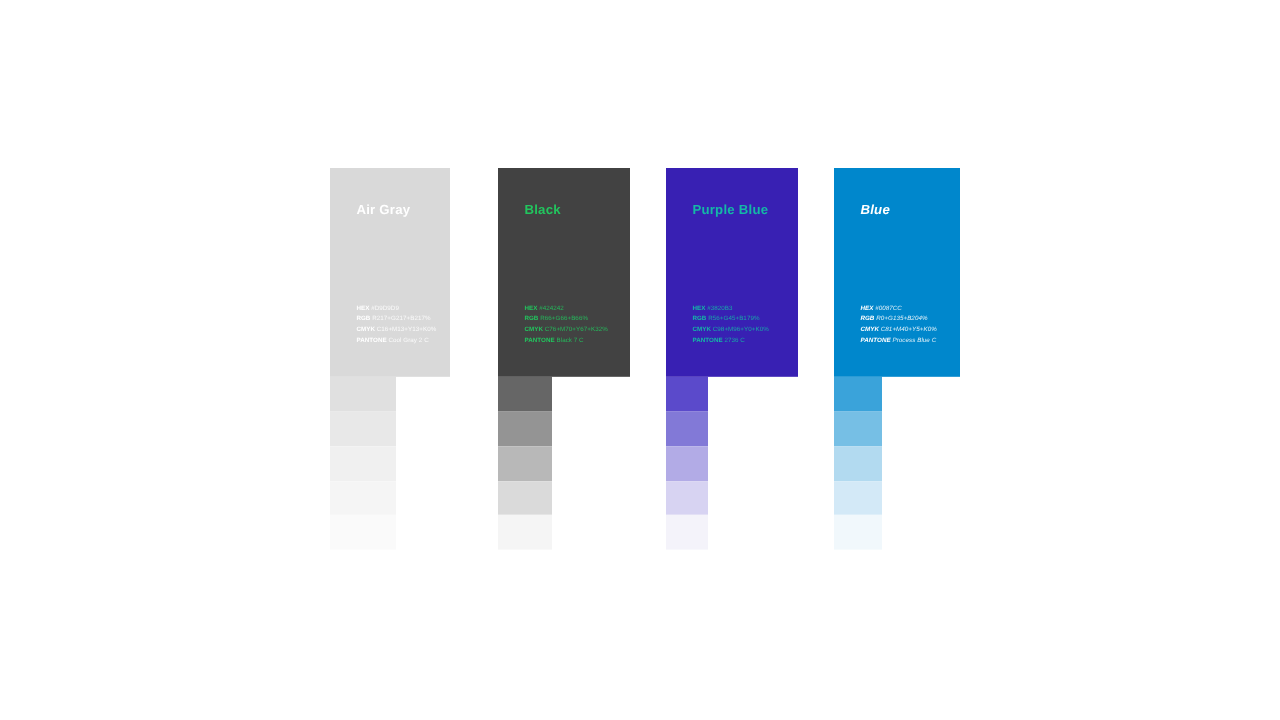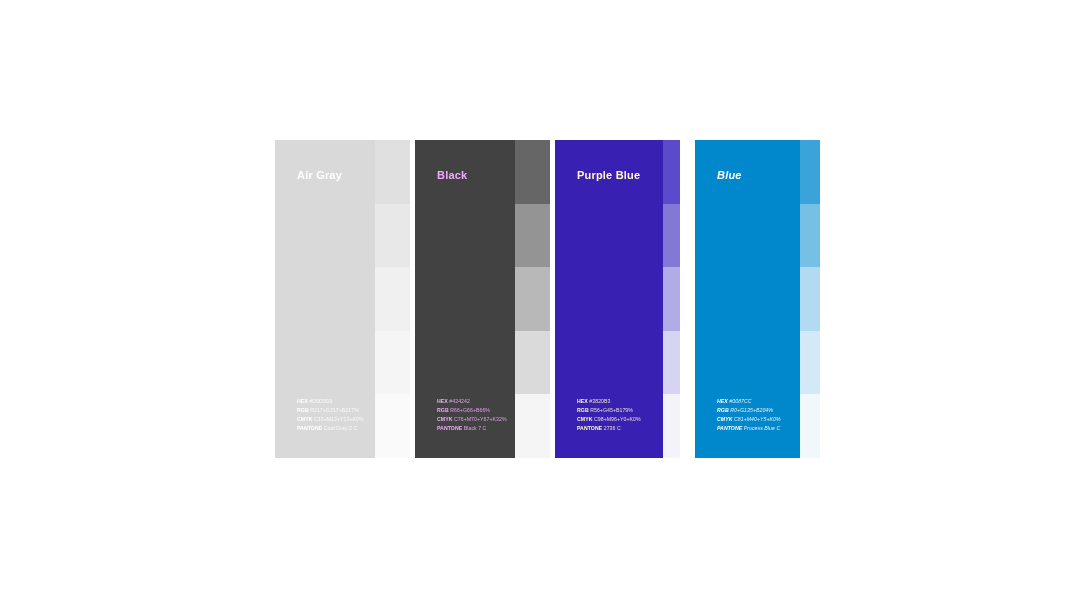--- a/index.html
+++ b/index.html
@@ -18,22 +18,22 @@
     width: 1067px;
     height: 600px;
     background: #ffffff;
   }
 
   .swatch-group {
     position: absolute;
     top: 140px;
     height: 318px;
     display: flex;
-    flex-direction: row;
-    align-items: center;
+    flex-direction: column;
+    align-items: flex-start;
     padding-left: 20px;
   }
 
   .swatch-main {
     position: relative;
     height: 100%;
     display: flex;
     flex-direction: column;
     justify-content: space-between;
     padding: 30px 22px 26px 22px;
@@ -96,39 +96,39 @@
       </div>
       <div class="tint-column" style="width: 55px;">
         <div class="tint-step" style="background: rgb(224, 224, 224);"></div>
         <div class="tint-step" style="background: rgb(232, 232, 232);"></div>
         <div class="tint-step" style="background: rgb(240, 240, 240);"></div>
         <div class="tint-step" style="background: rgb(245, 245, 245);"></div>
         <div class="tint-step" style="background: rgb(250, 250, 250);"></div>
       </div>
     </div>
     <div class="swatch-group" style="left: 395px; width: 155px;">
-      <div class="swatch-main" style="width: 100px; background: rgb(66, 66, 66); color: #f0abfc;">
+      <div class="swatch-main" style="width: 110px; background: rgb(66, 66, 66); color: #22c55e;">
         <div class="swatch-name">Black</div>
         <div class="swatch-specs">
           <div class="spec-row"><span class="spec-key">HEX</span> <span class="spec-val">#424242</span></div>
           <div class="spec-row"><span class="spec-key">RGB</span> <span class="spec-val">R66+G66+B66%</span></div>
           <div class="spec-row"><span class="spec-key">CMYK</span> <span class="spec-val">C76+M70+Y67+K32%</span></div>
           <div class="spec-row"><span class="spec-key">PANTONE</span> <span class="spec-val">Black 7 C</span></div>
         </div>
       </div>
       <div class="tint-column" style="width: 45px;">
         <div class="tint-step" style="background: rgb(102, 102, 102);"></div>
         <div class="tint-step" style="background: rgb(148, 148, 148);"></div>
         <div class="tint-step" style="background: rgb(184, 184, 184);"></div>
         <div class="tint-step" style="background: rgb(218, 218, 218);"></div>
         <div class="tint-step" style="background: rgb(245, 245, 245);"></div>
       </div>
     </div>
     <div class="swatch-group" style="left: 535px; width: 145px;">
-      <div class="swatch-main" style="width: 110px; background: rgb(56, 32, 179); color: #fef9c3;">
+      <div class="swatch-main" style="width: 110px; background: rgb(56, 32, 179); color: #14b8a6;">
         <div class="swatch-name">Purple Blue</div>
         <div class="swatch-specs">
           <div class="spec-row"><span class="spec-key">HEX</span> <span class="spec-val">#3820B3</span></div>
           <div class="spec-row"><span class="spec-key">RGB</span> <span class="spec-val">R56+G45+B179%</span></div>
           <div class="spec-row"><span class="spec-key">CMYK</span> <span class="spec-val">C98+M96+Y0+K0%</span></div>
           <div class="spec-row"><span class="spec-key">PANTONE</span> <span class="spec-val">2736 C</span></div>
         </div>
       </div>
       <div class="tint-column" style="width: 35px;">
         <div class="tint-step" style="background: rgb(91, 74, 203);"></div>

